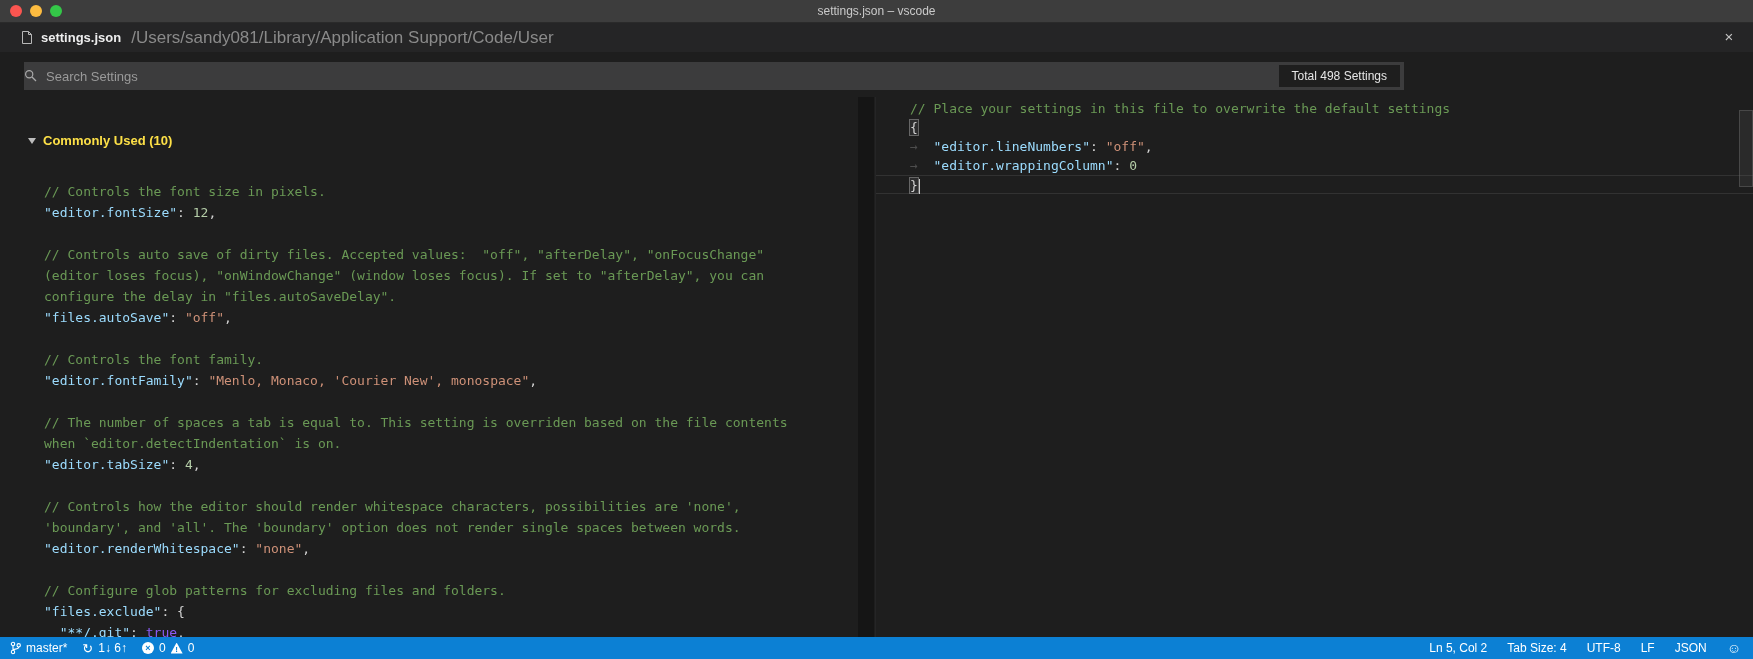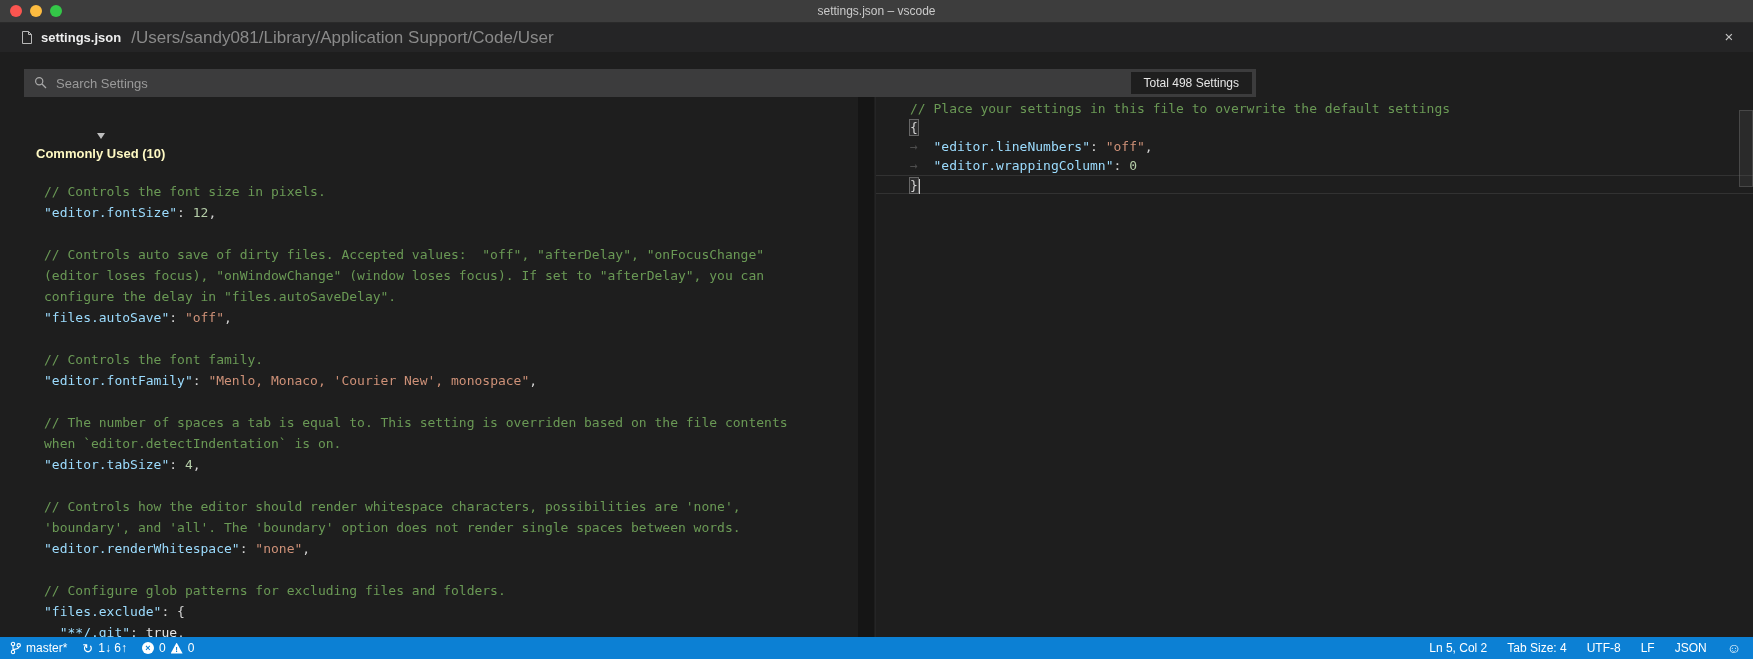--- a/index.html
+++ b/index.html
@@ -18,48 +18,48 @@
   
   .tabrow{position:absolute;top:23px;left:0;right:0;height:29px;background:#252526;
     display:flex;align-items:center;padding-left:21px;}
   .file-icon{margin-right:8px;display:flex;}
   .fname{color:#eeeeee;font-weight:bold;font-size:13px;}
   .fpath{color:#8a8a8a;font-size:17px;margin-left:10px;}
   .close-editor{position:absolute;right:14px;top:4px;color:#c5c5c5;font-size:15px;
     width:20px;height:20px;text-align:center;line-height:20px;cursor:pointer;}
   
   .searchrow{position:absolute;top:52px;left:0;right:0;height:45px;background:#1e1e1e;}
-  .searchbox{position:absolute;left:24px;top:17px;width:1232px;height:28px;background:#3c3c3d;
-    display:flex;align-items:center;padding:0 4px 0 10px;box-sizing:border-box;}
+  .searchbox{position:absolute;left:24px;top:10px;width:1380px;height:28px;background:#3c3c3d;
+    display:flex;align-items:center;padding:0 4px 0 0;box-sizing:border-box;}
   .search-placeholder{color:#9a9a9a;font-size:13px;margin-left:8px;}
   .count-badge{margin-left:auto;background:#1e1e1e;color:#e6e6e6;font-size:12px;
     padding:3px 13px;line-height:16px;}
   .settings-tabs{position:absolute;left:1437px;top:69px;display:flex;gap:34px;}
   .stab{font-size:11.5px;font-weight:bold;letter-spacing:.4px;color:#8d8d8d;
     padding-bottom:5px;cursor:pointer;white-space:nowrap;}
   .stab.active{color:#e7e7e7;border-bottom:1px solid #b9b9b9;}
   
   .editors{position:absolute;top:97px;left:0;right:0;bottom:22px;overflow:hidden;}
   .pane{position:absolute;top:0;bottom:0;background:#1e1e1e;overflow:hidden;}
   .pane.left{left:0;width:874px;}
   .pane.right{left:875px;right:0;border-left:1px solid #252526;}
   .left-scrollbar{position:absolute;top:0;bottom:0;right:0;width:16px;background:rgba(0,0,0,0.28);}
-  .section-header{position:absolute;top:36px;left:36px;display:flex;align-items:center;gap:7px;
-    color:#fef9c3;font-weight:bold;font-size:13px;flex-direction:column;}
+  .section-header{position:absolute;top:36px;left:28px;display:flex;align-items:center;gap:7px;
+    color:#fde047;font-weight:bold;font-size:13px;}
   .tri{width:0;height:0;border-left:4px solid transparent;border-right:4px solid transparent;
     border-top:6px solid #bdbdbd;display:inline-block;}
   .code{position:absolute;left:0;right:0;font-family:"DejaVu Sans Mono",monospace;
     font-size:13px;white-space:pre;}
   .pane.left  .code{top:84px;}
   .pane.left  .code-line{height:21px;line-height:21px;padding-left:44px;}
   .pane.right .code{top:2px;}
   .pane.right .code-line{height:19px;line-height:19px;padding-left:34px;box-sizing:border-box;}
   .code-line.current{border-top:1px solid #323232;border-bottom:1px solid #323232;line-height:17px;}
   .tok-cm{color:#6a9955;} .tok-key{color:#9cdcfe;} .tok-str{color:#ce9178;}
-  .tok-num{color:#b5cea8;} .tok-kw{color:#e5e5e5;} .tok-pl{color:#d4d4d4;}
+  .tok-num{color:#b5cea8;} .tok-kw{color:#8b5cf6;} .tok-pl{color:#d4d4d4;}
   .tok-ws{color:#4d4d4d;}
   .tok-bm{color:#d4d4d4;border:1px solid #666666;background:rgba(90,90,95,0.25);margin:0 -1px;}
   .cursor{display:inline-block;width:1px;height:15px;background:#cccccc;
     vertical-align:middle;margin-left:1px;}
   .scroll-slider{position:absolute;right:0;top:13px;width:14px;height:77px;box-sizing:border-box;
     background:rgba(121,121,121,0.13);border:1px solid rgba(121,121,121,0.38);}
   
   .statusbar{position:absolute;left:0;right:0;bottom:0;height:22px;background:#0c80d4;
     color:#ffffff;display:flex;align-items:center;font-size:12px;z-index:5;}
   .sb-left{display:flex;align-items:center;gap:15px;padding-left:10px;}

